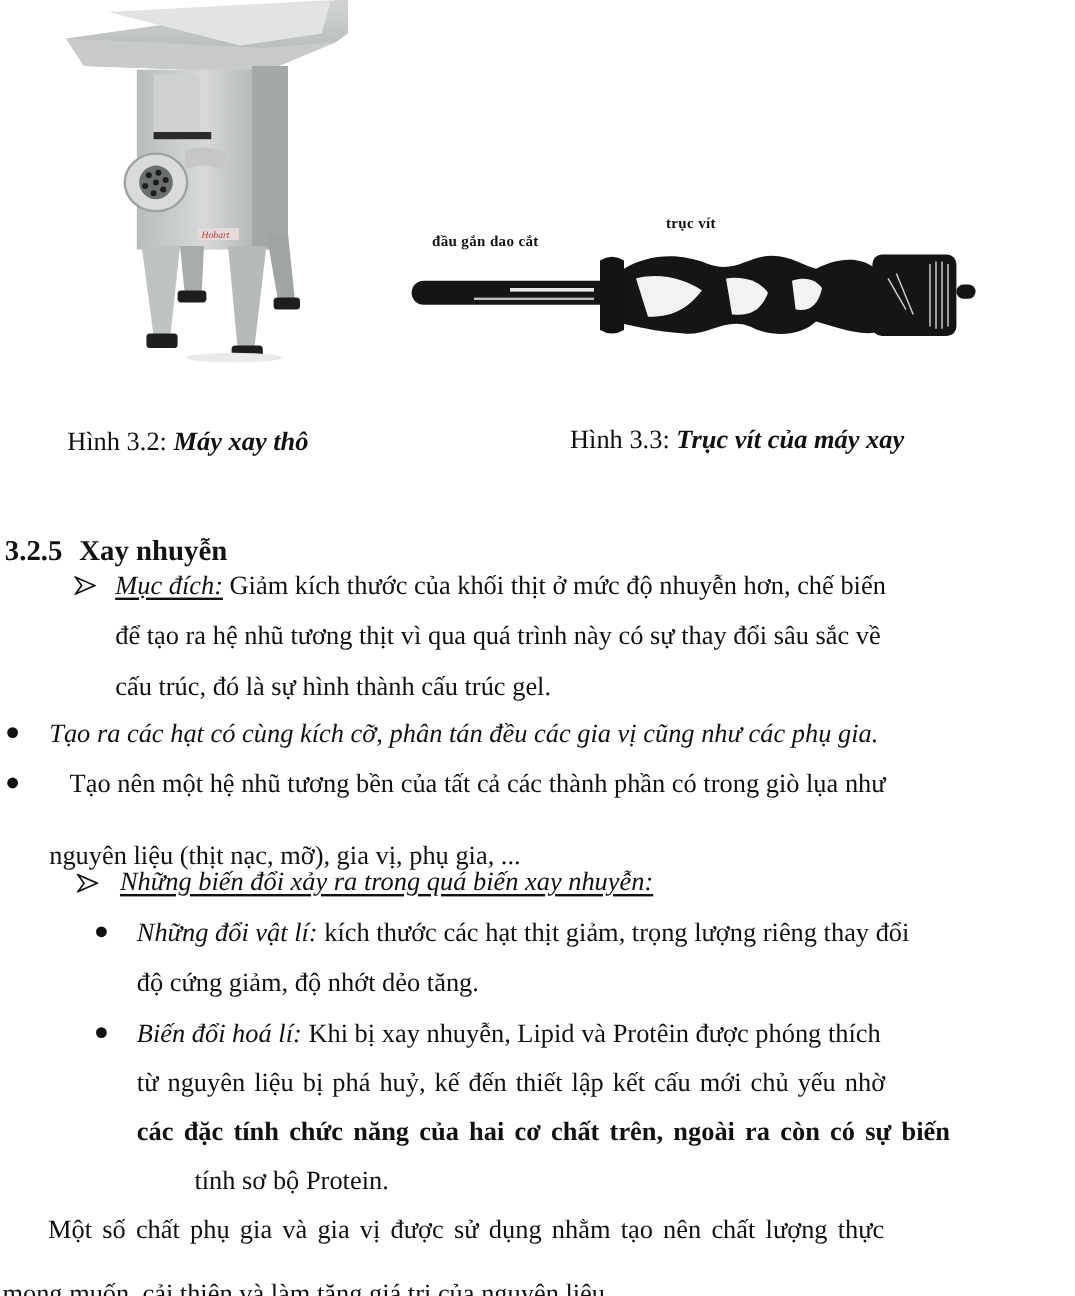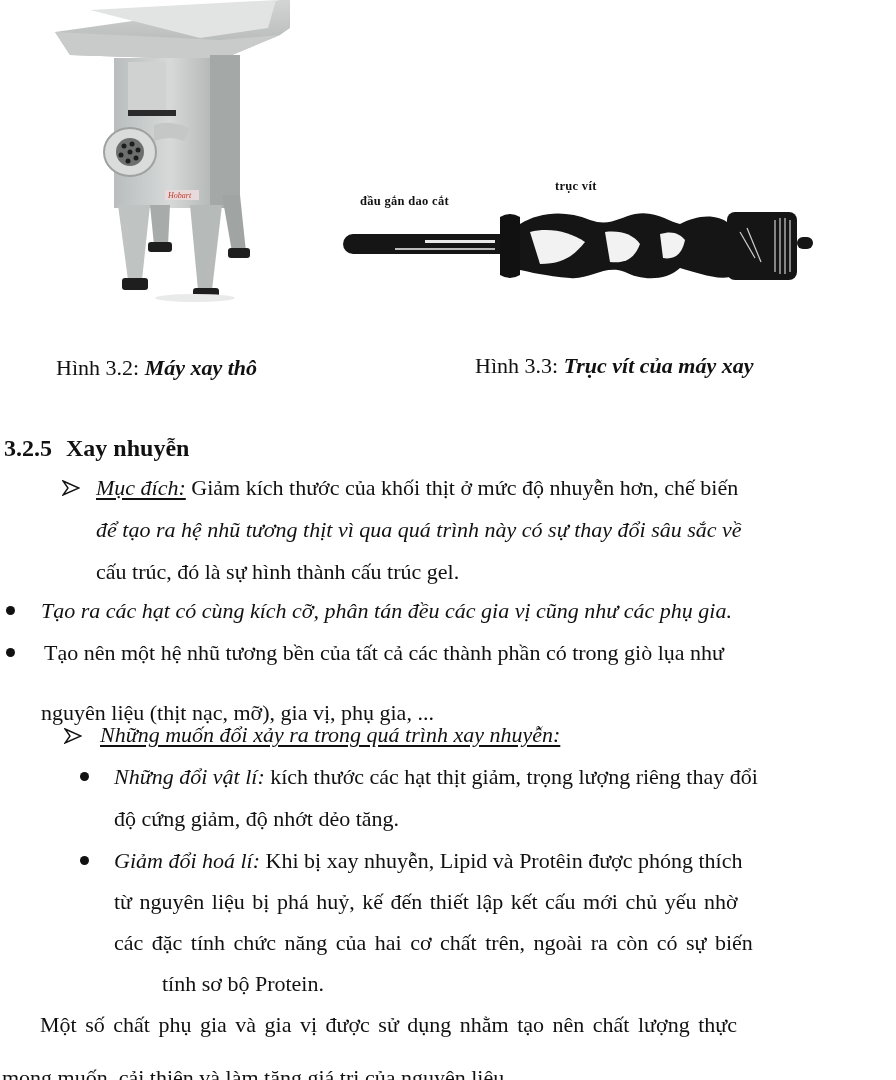--- a/index.html
+++ b/index.html
@@ -113,57 +113,57 @@
   </svg>
 </div>
 
 <div class="abs t" style="left:56px; top:357px;">
   <span>Hình 3.2: </span><span class="i b">Máy xay thô</span>
 </div>
 <div class="abs t" style="left:457px; top:355px;margin-left:18px;">
   <span>Hình 3.3: </span><span class="i b">Trục vít của máy xay</span>
 </div>
 
-<div class="abs b" style="left:4px; top:435px; font-size:24px;">
+<div class="abs b" style="left:4px; top:447px; font-size:24px;">
   <span>3.2.5</span><span style="display:inline-block; width:14px;"></span><span>Xay nhuyễn</span>
 </div>
 
 <span class="arrow abs" style="left:62px; top:480px;">
   <svg width="18" height="16" viewBox="0 0 18 16">
       <path d="M1,1 L17,8 L1,15 L6,8 Z" fill="none" stroke="#111" stroke-width="1.4"></path>
     </svg>
 </span>
 <div class="abs t" style="left:96px; top:477px;">
   <span class="i u">Mục đích:</span><span> Giảm kích thước của khối thịt ở mức độ nhuyễn hơn, chế biến</span>
 </div>
-<div class="abs t" style="left:96px; top:519px;font-style:italic;">để tạo ra hệ nhũ tương thịt vì qua quá trình này có sự thay đổi sâu sắc về</div>
+<div class="abs t" style="left:96px; top:519px;">để tạo ra hệ nhũ tương thịt vì qua quá trình này có sự thay đổi sâu sắc về</div>
 <div class="abs t" style="left:96px; top:561px;font-family:Liberation Serif, serif;">cấu trúc, đó là sự hình thành cấu trúc gel.</div>
 
 <span class="bullet-dot" style="left:6px; top:606px;"></span>
 <div class="abs t" style="left:41px; top:600px;font-style:italic;">Tạo ra các hạt có cùng kích cỡ, phân tán đều các gia vị cũng như các phụ gia.</div>
 
 <span class="bullet-dot" style="left:6px; top:648px;"></span>
-<div class="abs t" style="left:44px; top:642px;">Tạo nên một hệ nhũ tương bền của tất cả các thành phần có trong giò lụa như</div>
+<div class="abs t" style="left:58px; top:642px;">Tạo nên một hệ nhũ tương bền của tất cả các thành phần có trong giò lụa như</div>
 <div class="abs t" style="left:41px; top:684px;margin-top:18px;">nguyên liệu (thịt nạc, mỡ), gia vị, phụ gia, ...</div>
 
 <span class="arrow abs" style="left:64px; top:728px;">
   <svg width="18" height="16" viewBox="0 0 18 16">
       <path d="M1,1 L17,8 L1,15 L6,8 Z" fill="none" stroke="#111" stroke-width="1.4"></path>
     </svg>
 </span>
-<div class="abs t i u" style="left:100px; top:724px;">Những muốn đổi xảy ra trong quá trình xay nhuyễn:</div>
+<div class="abs t i u" style="left:100px; top:724px;">Những biến đổi xảy ra trong quá biến xay nhuyễn:</div>
 
 <span class="bullet-dot" style="left:80px; top:772px;"></span>
 <div class="abs t" style="left:114px; top:766px;">
   <span class="i">Những đổi vật lí:</span><span> kích thước các hạt thịt giảm, trọng lượng riêng thay đổi</span>
 </div>
 <div class="abs t" style="left:114px; top:808px;">độ cứng giảm, độ nhớt dẻo tăng.</div>
 
 <span class="bullet-dot" style="left:80px; top:856px;"></span>
 <div class="abs t" style="left:114px; top:850px;">
-  <span class="i">Giảm đổi hoá lí:</span><span> Khi bị xay nhuyễn, Lipid và Protêin được phóng thích</span>
+  <span class="i">Biến đổi hoá lí:</span><span> Khi bị xay nhuyễn, Lipid và Protêin được phóng thích</span>
 </div>
 <div class="abs t" style="left:114px; top:891px; word-spacing:2px;">từ nguyên liệu bị phá huỷ, kế đến thiết lập kết cấu mới chủ yếu nhờ</div>
-<div class="abs t" style="left:114px; top:932px; word-spacing:3px;">các đặc tính chức năng của hai cơ chất trên, ngoài ra còn có sự biến</div>
+<div class="abs t" style="left:114px; top:932px; word-spacing:3px;font-weight:bold;">các đặc tính chức năng của hai cơ chất trên, ngoài ra còn có sự biến</div>
 <div class="abs t" style="left:114px; top:973px;margin-left:48px;">tính sơ bộ Protein.</div>
 
 <div class="abs t" style="left:40px; top:1014px; word-spacing:3px;">Một số chất phụ gia và gia vị được sử dụng nhằm tạo nên chất lượng thực</div>
 <div class="abs t" style="left:2px; top:1055px;margin-top:12px;">mong muốn, cải thiện và làm tăng giá trị của nguyên liệu.</div>
 
 </body></html>

